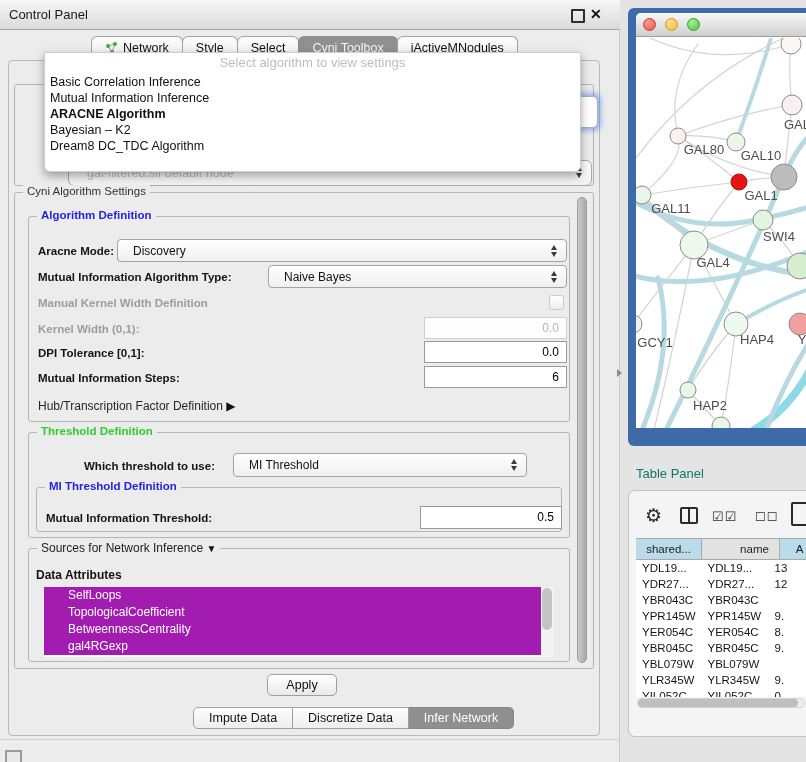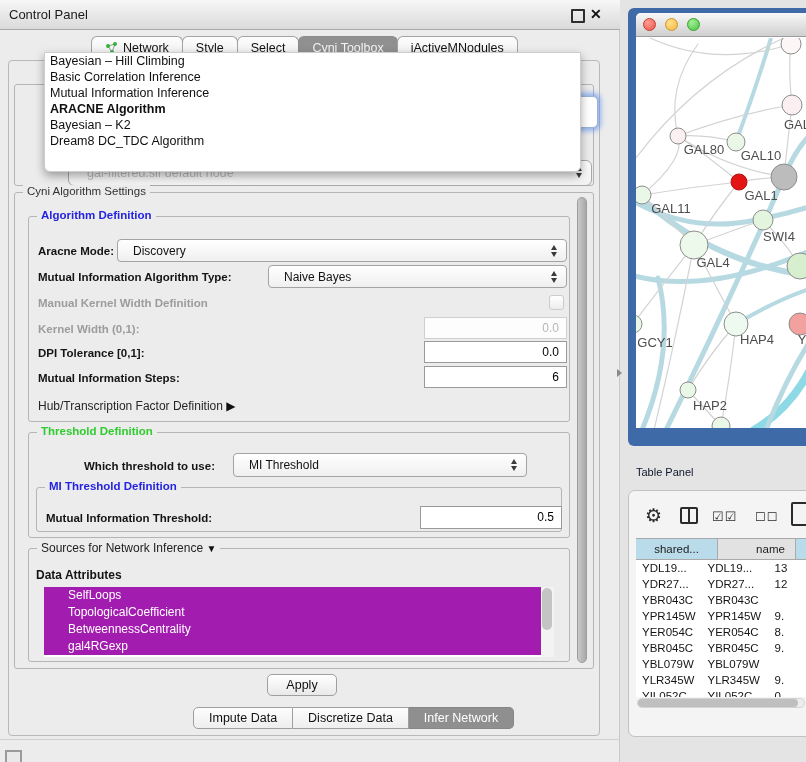--- a/index.html
+++ b/index.html
@@ -60,21 +60,21 @@
   #left-bottom-line{position:absolute;left:0;top:739px;width:620px;border-top:1px solid #cfcfcf;}
   #mini-square{position:absolute;left:5px;top:750px;width:17px;height:16px;border:2px solid #9b9b9b;background:#e9e9e9;box-sizing:border-box;}
   
   #divider-grab{position:absolute;left:617px;top:369px;width:0;height:0;border-top:4px solid transparent;border-bottom:4px solid transparent;border-left:5px solid #8a8a8a;}
   #net-frame{position:absolute;left:628px;top:8px;width:178px;height:438px;background:#3e6aa7;border-radius:6px 0 0 6px;}
   #net-window{position:absolute;left:636px;top:13px;width:170px;height:415px;background:#fff;border-radius:5px 0 0 0;overflow:hidden;}
   #net-titlebar{position:absolute;left:0;top:0;width:170px;height:24px;background:linear-gradient(#f8f8f8,#cfcfcf);border-bottom:1px solid #9c9c9c;box-sizing:border-box;}
   .light{position:absolute;top:5px;width:13px;height:13px;border-radius:50%;box-sizing:border-box;}
   #net-canvas{position:absolute;left:0;top:25px;width:170px;height:390px;}
   
-  #table-panel-title{position:absolute;left:636px;top:466px;font-size:11px;color:#0f172a;}
+  #table-panel-title{position:absolute;left:636px;top:466px;font-size:13px;color:#0f766e;}
   #table-box{position:absolute;left:628px;top:490px;width:190px;height:247px;background:#f4f4f4;border:1px solid #c2c2c2;border-radius:7px;box-sizing:border-box;}
   #gear-icon{position:absolute;left:645px;top:504px;font-size:19px;color:#2b2b2b;}
   #colview-icon{position:absolute;left:680px;top:507px;width:18px;height:17px;border:2px solid #2b2b2b;border-radius:2px;box-sizing:border-box;}
   #colview-icon:before{content:"";position:absolute;left:6px;top:0;width:2px;height:13px;background:#2b2b2b;}
   #selall-icon{position:absolute;left:712px;top:509px;font-size:13px;color:#2b2b2b;letter-spacing:1px;}
   #deselall-icon{position:absolute;left:755px;top:510px;font-size:12px;color:#2b2b2b;letter-spacing:1px;}
   #newtbl-icon{position:absolute;left:791px;top:502px;width:22px;height:24px;border:2px solid #2b2b2b;border-radius:2px;box-sizing:border-box;background:#f4f4f4;}
   #tbl-header{position:absolute;left:636px;top:538px;height:22px;display:flex;border-top:1px solid #a9a9a9;border-bottom:1px solid #a9a9a9;box-sizing:border-box;}
   .th{font-size:11.5px;color:#1c1c1c;text-align:center;line-height:20px;background:#e2e2e2;border-right:1px solid #ababab;box-sizing:border-box;overflow:hidden;white-space:nowrap;}
   .th.hl{background:#badbe9;}
@@ -122,22 +122,22 @@
         </div>
       </div>
 
     <div id="content-box"></div>
 
     <div id="inference-group" class="group"></div>
     <div id="inference-combo"></div>
     <div id="collection-combo" class="abs">gal-filtered.sif default node<span class="stepper"></span></div>
 
     <div id="algo-popup">
+      <div id="algo-popup-header">Select algorithm to view settings</div>
       <div id="algo-items">
-          <div class="algo-item">Bayesian – Hill Climbing</div>
           <div class="algo-item">Basic Correlation Inference</div>
           <div class="algo-item">Mutual Information Inference</div>
           <div class="algo-item bold">ARACNE Algorithm</div>
           <div class="algo-item">Bayesian – K2</div>
           <div class="algo-item">Dream8 DC_TDC Algorithm</div>
         </div>
     </div>
 
     <div class="group" style="left:14px;top:192px;width:580px;height:477px;">
       <span class="legend">Cyni Algorithm Settings</span>
@@ -281,21 +281,21 @@
   </div>
 
   <span id="table-panel-title">Table Panel</span>
   <div id="table-box"></div>
   <span id="gear-icon">⚙</span>
   <span id="colview-icon"></span>
   <span id="selall-icon">☑☑</span>
   <span id="deselall-icon">☐☐</span>
   <span id="newtbl-icon"></span>
   <div id="tbl-header">
-      <div class="th hl" style="width: 82px;">shared...</div>
+      <div class="th hl" style="width: 66px;">shared...</div>
       <div class="th" style="width: 78px; padding-left: 28px;">name</div>
       <div class="th hl" style="width: 40px;">A</div>
     </div>
   <div id="tbl-rows">
       <div class="tr">
         <div class="td" style="width: 74px; padding-left: 6px;">YDL19...</div>
         <div class="td" style="width: 78px; padding-left: 6px;">YDL19...</div>
         <div class="td" style="width: 40px; padding-left: 4px;">13</div>
       </div>
       <div class="tr">

